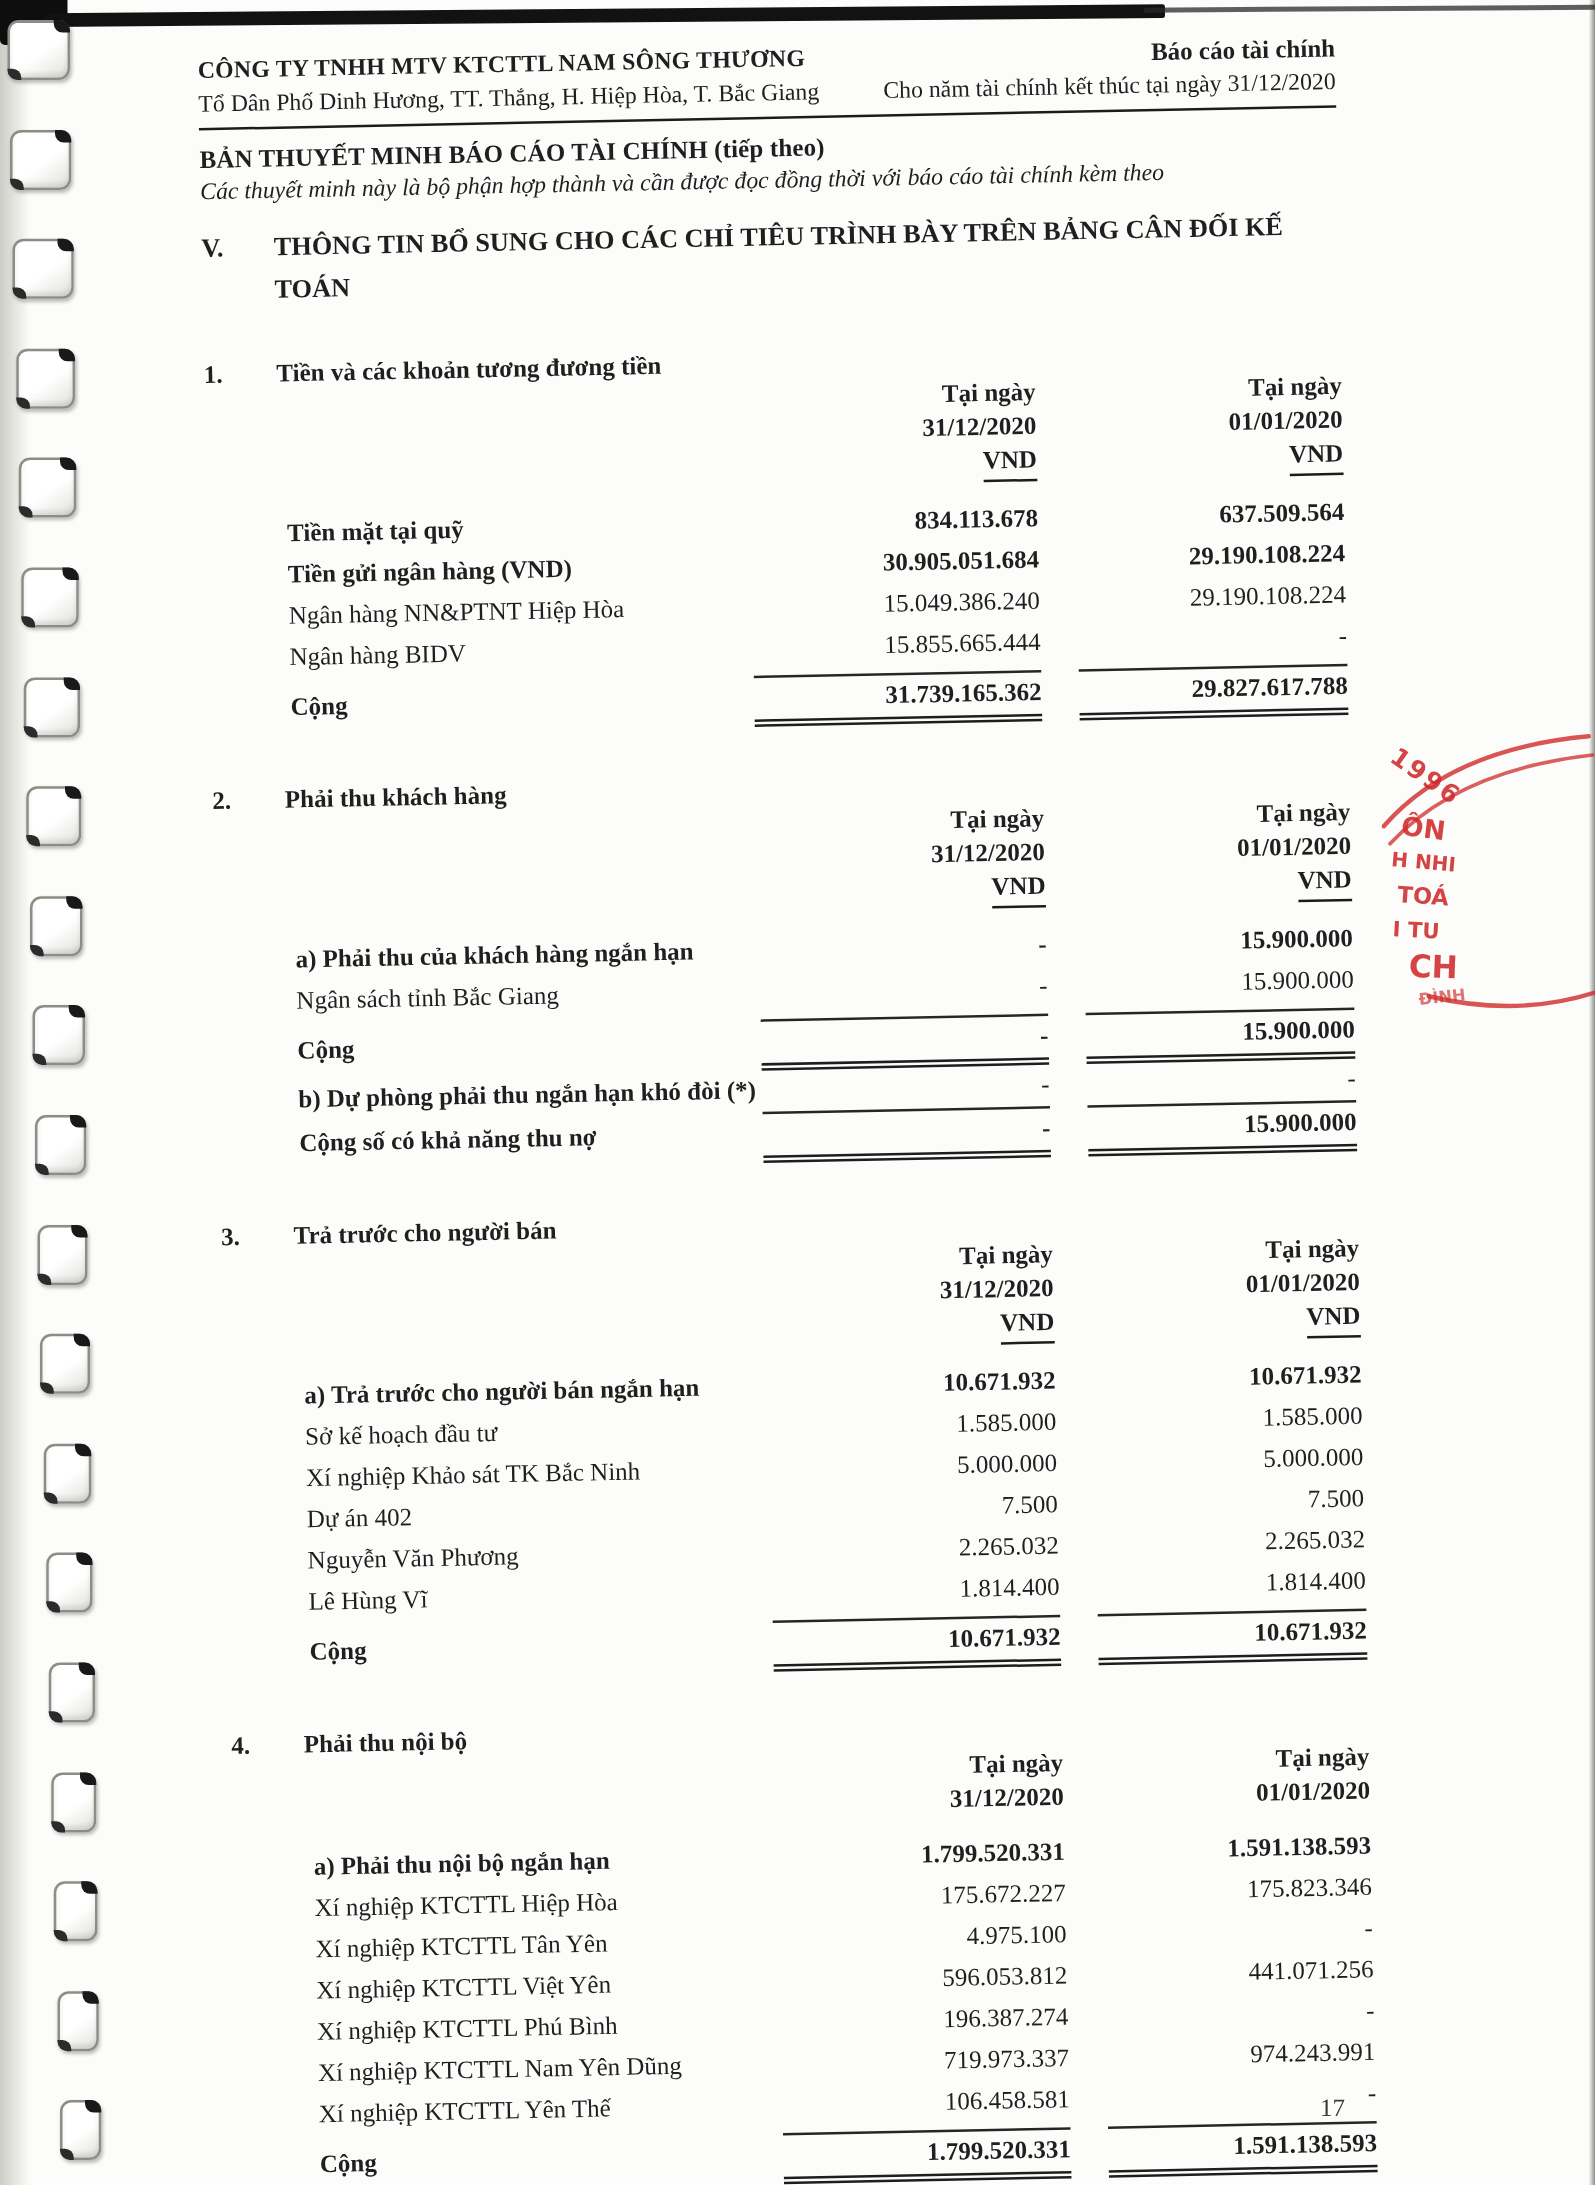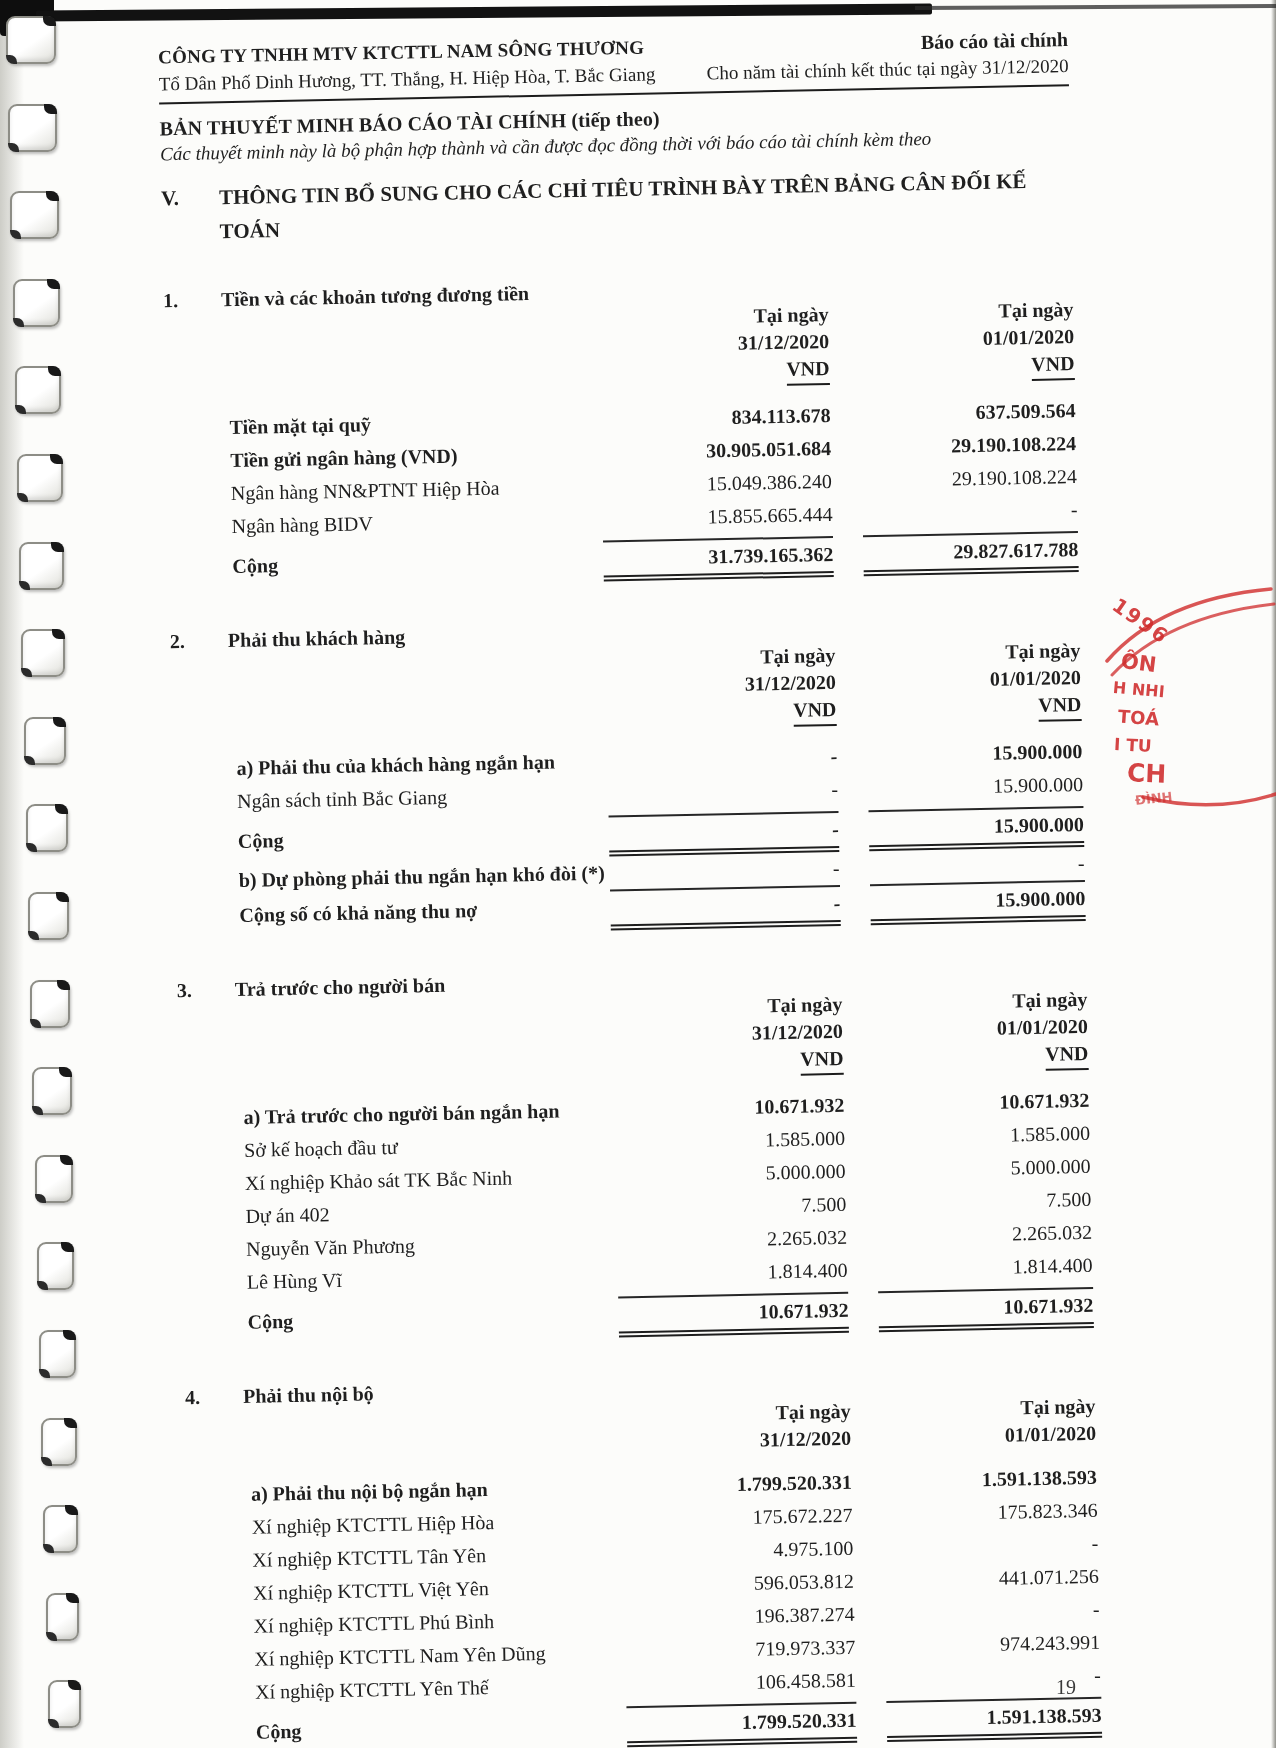--- a/index.html
+++ b/index.html
@@ -360,15 +360,15 @@
     </svg>
     <span class="sf sf0">1996</span>
     <span class="sf sf1">ÔN</span>
     <span class="sf sf2">H NHI</span>
     <span class="sf sf3">TOÁ</span>
     <span class="sf sf4">I TU</span>
     <span class="sf sf5">CH</span>
     <span class="sf sf6">ĐÌNH</span>
   </div>
 
-  <div class="pagenum">19</div>
+  <div class="pagenum">17</div>
 
 </div>
 
 </body></html>

